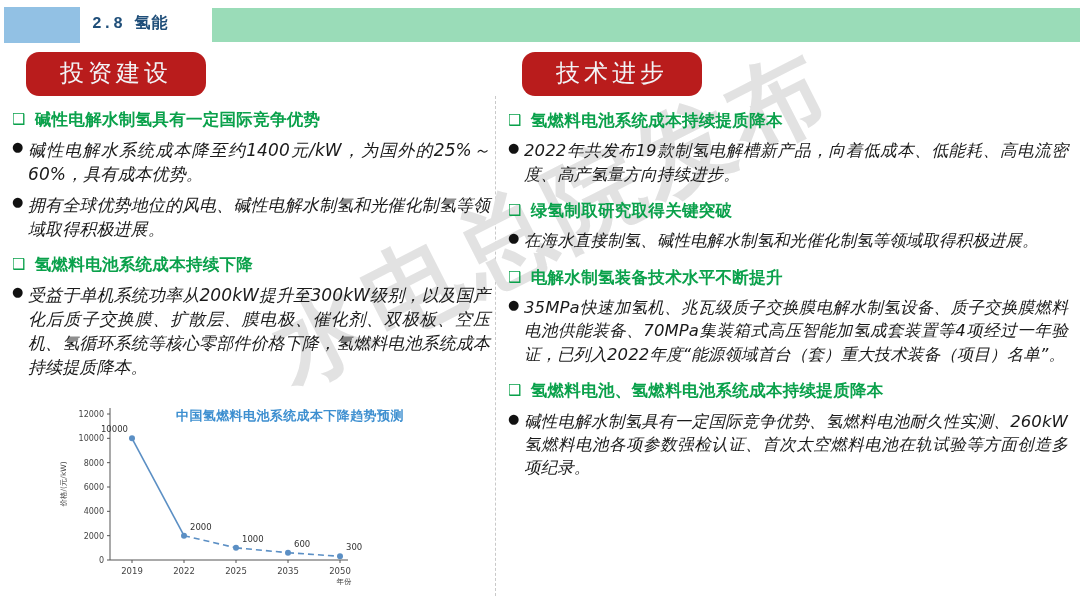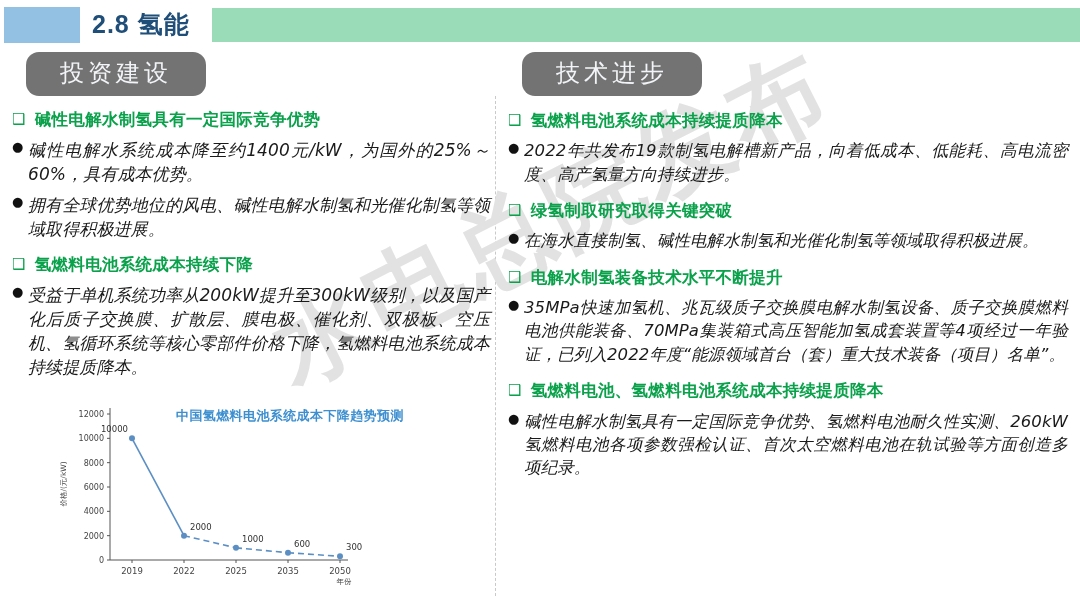--- a/index.html
+++ b/index.html
@@ -29,43 +29,43 @@
   }
 
   
   .header{position:absolute;left:0;top:7px;height:36px;width:1080px;z-index:3;}
   .header-swatch{
     position:absolute;left:4px;top:0;width:76px;height:36px;
     background:#92c1e4;
   }
   .header-title{
     position:absolute;left:92px;top:-1px;
-    font-size:25px;font-weight:700;color:#1f4e79;
+    font-size:16px;font-weight:700;color:#1f4e79;
     letter-spacing:1px;line-height:36px;
-    font-family:Liberation Sans, sans-serif;
+    font-family:Liberation Mono, monospace;
   }
   .header-bar{
     position:absolute;left:212px;top:1px;right:0;height:34px;
     background:#9adcb8;
   }
 
   
   .col{position:absolute;top:52px;z-index:6;}
   .col-left{left:12px;width:478px;}
   .col-right{left:508px;width:560px;}
 
   .divider{
     position:absolute;left:495px;top:96px;height:500px;
     border-left:1px dashed #c9c9c9;z-index:4;
   }
 
   
   .badge{
     display:inline-block;
-    background:#737373;
+    background:#b91c1c;
     color:#f2f4f7;
     border-radius:13px;
     padding:5px 34px 7px 34px;
     font-size:24px;
     font-weight:400;
     letter-spacing:4px;
     font-family:"DejaVu Sans","Liberation Sans",sans-serif;
     margin-left:14px;
   }
 

